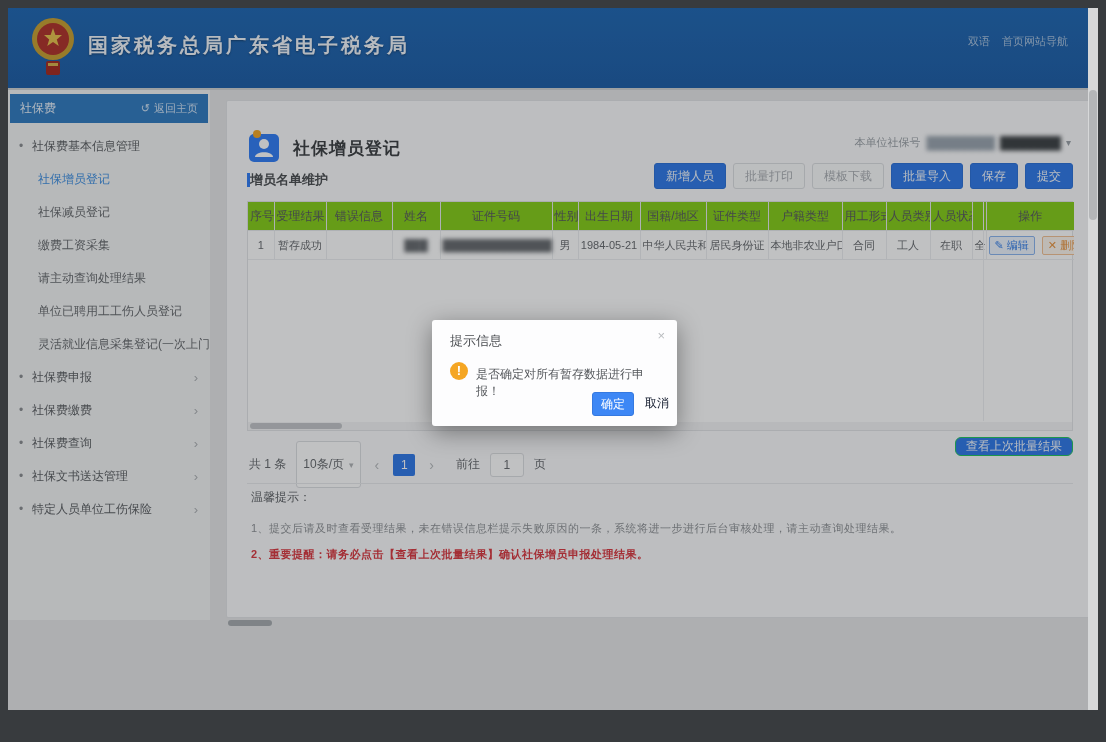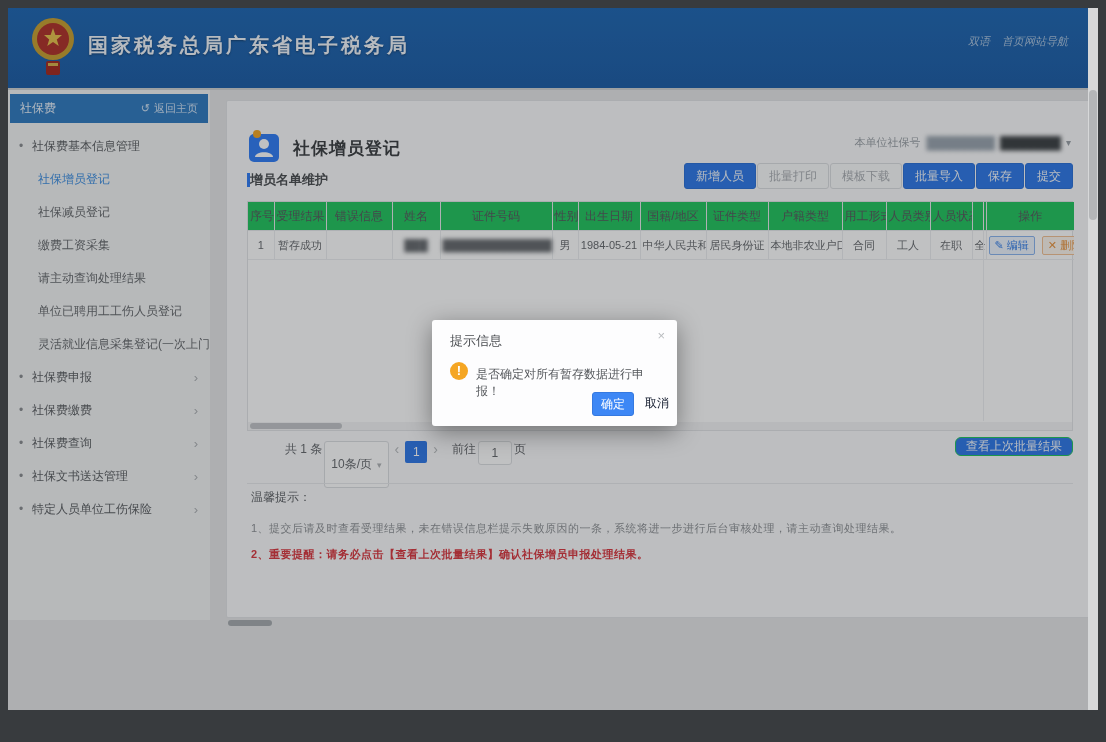--- a/index.html
+++ b/index.html
@@ -9,21 +9,21 @@
     font-family:"Liberation Sans","DejaVu Sans",sans-serif;
     -webkit-font-smoothing:antialiased;
   }
   .screen{position:absolute;left:8px;top:8px;width:1090px;height:702px;background:#e6e7e8;overflow:hidden;}
 
   
   .top-header{position:absolute;left:0;top:0;width:1090px;height:80px;
     background:linear-gradient(180deg,#1e66b2 0%,#1b5ca6 100%);border-bottom:2px solid #cfd2d4;}
   .emblem{position:absolute;left:20px;top:5px;width:50px;height:68px;}
   .header-title{position:absolute;left:80px;top:24px;color:#f2f6fb;font-size:20px;font-weight:bold;letter-spacing:3px;text-shadow:0 1px 2px rgba(0,0,0,.35);}
-  .header-links{position:absolute;right:30px;top:26px;display:flex;gap:12px;align-items:center;color:#a9c2de;font-size:11px;filter:blur(.6px);font-style:italic;}
+  .header-links{position:absolute;right:30px;top:26px;display:flex;gap:12px;align-items:center;color:#a9c2de;font-size:11px;filter:blur(.6px);}
   .header-links .hl{cursor:pointer;}
 
   
   .v-scrollbar{position:absolute;right:0;top:0;width:10px;height:702px;background:#d7d8d9;z-index:60;}
   .v-scrollbar .thumb{position:absolute;left:1px;top:82px;width:8px;height:130px;background:#b4b6b8;border-radius:4px;}
 
   
   .sidebar{position:absolute;left:0;top:82px;width:202px;height:530px;background:#f3f4f5;}
   .sidebar-header{position:absolute;left:2px;top:4px;width:198px;height:29px;background:#2f7ac0;color:#eaf2fb;
     display:flex;align-items:center;justify-content:space-between;padding:0 10px;box-sizing:border-box;font-size:12px;}
@@ -41,46 +41,46 @@
   .page-title{position:absolute;left:66px;top:36px;font-size:17px;font-weight:bold;color:#3a3d40;letter-spacing:1px;}
   .unit-box{position:absolute;right:18px;top:34px;display:flex;align-items:center;gap:6px;font-size:11px;color:#9aa0a6;text-align:right;}
   .unit-val-light{filter:blur(2px);color:#9aa4ae;font-size:12px;letter-spacing:-1px;}
   .unit-val-dark{filter:blur(2px);color:#3c4043;font-size:12px;font-weight:bold;letter-spacing:-1px;}
   .unit-caret{color:#9aa0a6;font-size:10px;}
 
   .section-bar{position:absolute;left:20px;top:70px;display:flex;align-items:center;}
   .section-bar .mark{width:3px;height:14px;background:#2f7cf6;}
   .section-title{font-size:13px;font-weight:bold;color:#4a4d50;}
 
-  .toolbar{position:absolute;right:16px;top:62px;display:flex;gap:1px;}
+  .toolbar{position:absolute;right:16px;top:62px;display:flex;gap:7px;}
   .btn{font-size:12px;padding:5px 11px;border-radius:3px;border:1px solid transparent;cursor:pointer;line-height:1.2;}
   .btn.primary{background:#2e78e8;color:#f4f8fd;border-color:#2a6fd8;}
   .btn.plain{background:#fafbfb;color:#a9adb2;border-color:#dcdee1;}
 
   
   .table-wrap{position:absolute;left:20px;top:100px;width:826px;height:230px;background:#ffffff;border:1px solid #e2e4e7;box-sizing:border-box;}
   .table-wrap .col-line{position:absolute;right:88px;top:0;bottom:9px;width:1px;background:#edeff1;}
   table.grid{border-collapse:collapse;table-layout:fixed;width:824px;}
-  table.grid th{background:#22c55e;color:#55585c;font-size:12px;font-weight:normal;height:28px;border:1px solid #e7e9ec;border-top:none;padding:0 2px;white-space:nowrap;overflow:hidden;}
+  table.grid th{background:#84cc16;color:#55585c;font-size:12px;font-weight:normal;height:28px;border:1px solid #e7e9ec;border-top:none;padding:0 2px;white-space:nowrap;overflow:hidden;}
   table.grid th:first-child{border-left:none;}
   table.grid th:last-child{border-right:none;}
   table.grid td{color:#66696d;font-size:11px;height:28px;border:1px solid #eceef0;text-align:center;padding:0 2px;white-space:nowrap;overflow:hidden;}
   table.grid td:first-child{border-left:none;}
   table.grid td:last-child{border-right:none;}
   .masked{filter:blur(2px);}
   .cell-id{color:#98a4b3;letter-spacing:-1px;}
   .cell-name{color:#6b7077;}
   .chip{display:inline-block;font-size:11px;padding:1px 5px;border-radius:2px;cursor:pointer;}
   .chip.edit{border:1px solid #8ab4ef;color:#3b82e8;background:#eef5fe;margin-right:4px;}
   .chip.del{border:1px solid #f3c193;color:#e8923c;background:#fdf6ee;}
   .h-scrollbar{position:absolute;left:0;bottom:0;width:824px;height:8px;background:#f4f5f6;}
   .h-scrollbar .thumb{position:absolute;left:2px;top:1px;width:92px;height:6px;background:#c3c5c8;border-radius:3px;}
 
   
-  .pager{position:absolute;left:22px;top:340px;display:flex;align-items:flex-start;gap:2px;font-size:12px;color:#66696d;margin-left:36px;}
+  .pager{position:absolute;left:22px;top:340px;display:flex;align-items:center;gap:10px;font-size:12px;color:#66696d;}
   .pager .size-select{border:1px solid #dcdee1;background:#fff;border-radius:3px;padding:14px 6px;display:flex;gap:5px;align-items:center;color:#66696d;cursor:pointer;}
   .pager .pg-arrow{color:#b6b9bc;cursor:pointer;padding:0 4px;font-size:14px;}
   .pager .pg-num{background:#2e78e8;color:#fff;min-width:22px;height:22px;line-height:22px;text-align:center;border-radius:2px;cursor:pointer;}
   .pager .goto-input{width:28px;height:20px;border:1px solid #dcdee1;border-radius:3px;text-align:center;font-size:12px;color:#66696d;background:#fff;}
   .batch-btn{position:absolute;right:16px;top:336px;background:#2e78e8;border:1px solid #22c55e;color:#f2f7fd;font-size:12px;padding:0 10px;border-radius:6px;cursor:pointer;}
 
   
   .tips-divider{position:absolute;left:20px;top:382px;width:826px;height:1px;background:#e8eaec;}
   .tips-title{position:absolute;left:24px;top:388px;font-size:12px;color:#5c5f63;}
   .tips-line1{position:absolute;left:24px;top:420px;width:810px;font-size:11px;color:#8e9195;letter-spacing:.5px;}

